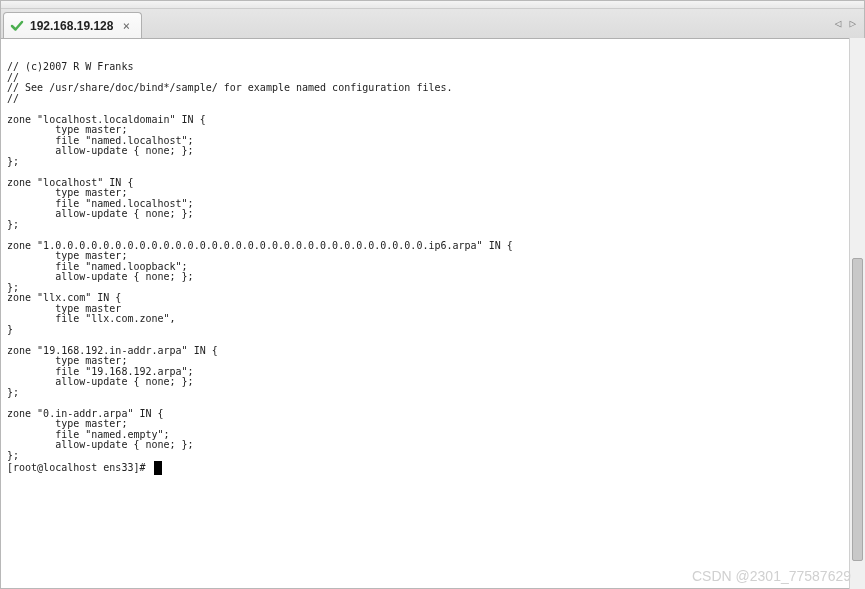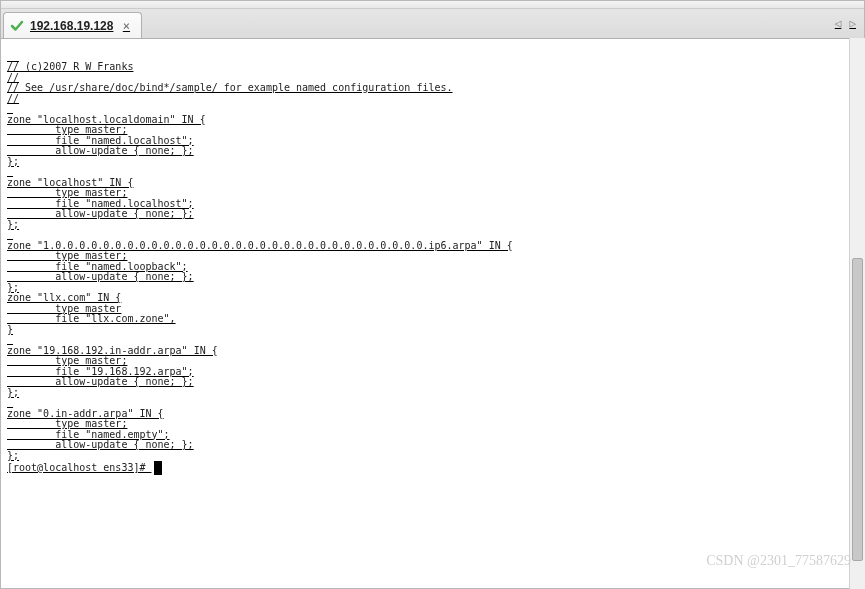--- a/index.html
+++ b/index.html
@@ -15,21 +15,20 @@
       height: 589px;
       overflow: hidden;
       position: relative;
     }
     .window {
       background: #fff;
       border: 1px solid #b8b8b8;
       height: 100%;
       display: flex;
       flex-direction: column;
-      text-decoration: underline;
     }
     .title-row {
       height: 8px;
       background: linear-gradient(to bottom, #f4f4f4, #e8e8e8);
       border-bottom: 1px solid #ccc;
     }
     .tab-bar {
       display: flex;
       align-items: center;
       background: linear-gradient(to bottom, #e6e6e6, #dcdcdc);
@@ -112,24 +111,24 @@
     .cursor {
       display: inline-block;
       width: 8px;
       height: 14px;
       background: #000;
       margin-left: 2px;
       vertical-align: middle;
     }
     .watermark {
       position: absolute;
-      bottom: 20px;
+      bottom: 5px;
       right: 14px;
       color: #d0d0d0;
-      font-family: Liberation Serif, serif;
+      font-family: Liberation Sans, sans-serif;
       font-size: 14px;
       pointer-events: none;
     }
     .scrollbar {
       position: absolute;
       right: 0;
       top: 38px;
       bottom: 0;
       width: 16px;
       background: #f0f0f0;

